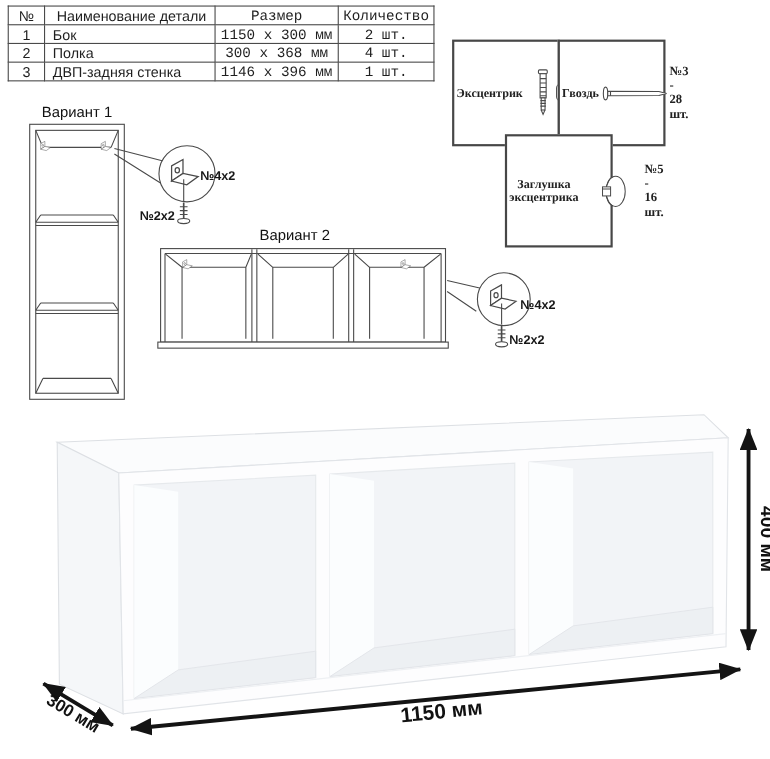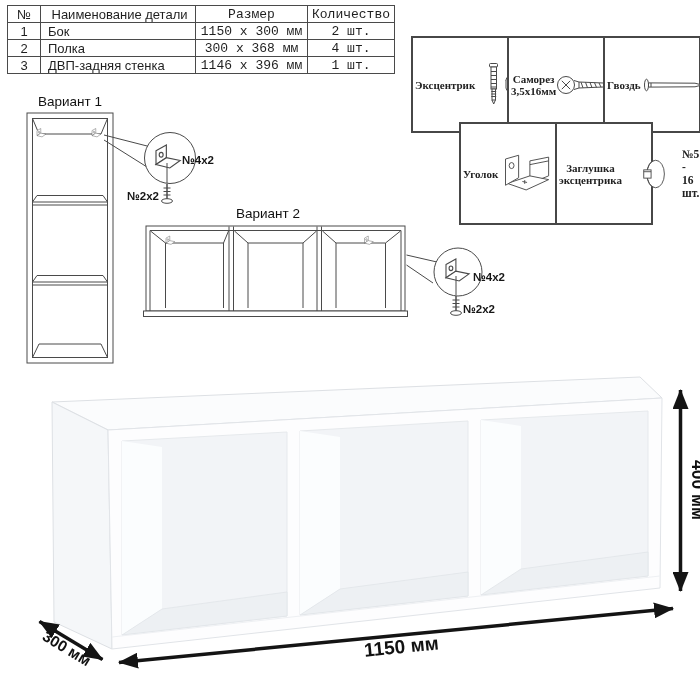--- a/index.html
+++ b/index.html
@@ -77,61 +77,33 @@
         <path class="line" d="M16.3,29.5 H21.2 M16.3,32 H21.2 M16.3,34.5 H21.2 M17,38 L18.7,42 L20.4,38"></path>
         <ellipse cx="44" cy="18" rx="13" ry="6.5" class="fillw"></ellipse>
         <ellipse cx="44" cy="18" rx="8.5" ry="4" class="line"></ellipse>
         <path class="line" d="M44,14 V22 M35.8,18 H52.2"></path>
         <path class="fillw" d="M31,18 V26 A13,6.5 0 0 0 57,26 V18"></path>
       </svg>
     </div>
     <div class="hw-count">№1 - 16 комп.</div>
   </div>
   <div class="hw-cell">
-    <div class="hw-title"><span>Саморез</span><br>
-      <span>3,5х16мм</span></div>
-    <div class="hw-ico">
-      <svg style="position:static" width="64" height="32" viewBox="0 0 64 32">
-        <circle cx="10" cy="16" r="8.5" class="fillw"></circle>
-        <path class="line" d="M5.8,11.8 L14.2,20.2 M14.2,11.8 L5.8,20.2"></path>
-        <path class="line" d="M18,11.5 L23,13 M18,20.5 L23,19"></path>
-        <path class="fillw" d="M23,13 L52,14.2 L59,16 L52,17.8 L23,19 Z"></path>
-        <path class="line" d="M25,13.2 L27,18.8 M29.5,13.3 L31.5,18.7 M34,13.5 L36,18.6 M38.5,13.7 L40.5,18.4 M43,13.9 L45,18.2 M47.5,14 L49.5,18.1"></path>
-      </svg>
-    </div>
-    <div class="hw-count">№2 - 2 шт.</div>
-  </div>
-  <div class="hw-cell">
     <div class="hw-title"><span>Гвоздь</span></div>
     <div class="hw-ico">
       <svg style="position:static" width="64" height="20" viewBox="0 0 64 20">
         <ellipse cx="5.5" cy="10" rx="2" ry="5.8" class="fillw"></ellipse>
         <path class="fillw" d="M7.5,7.9 L54,8.2 L61,10 L54,11.8 L7.5,12.1 Z"></path>
         <path class="line" d="M10,8 V12"></path>
       </svg>
     </div>
     <div class="hw-count">№3 - 28 шт.</div>
   </div>
 </div>
 
 <div class="hw-row" style="left:459px;top:122px;">
-  <div class="hw-cell" style="height:94px">
-    <div class="hw-title"><span>Уголок</span></div>
-    <div class="hw-ico">
-      <svg style="position:static" width="60" height="46" viewBox="0 0 64 48">
-        <path class="fillw" d="M34,10 L54,6 L54,26 L34,34 Z"></path>
-        <path class="line" d="M34,14 L54,10"></path>
-        <path class="fillw" d="M10,34 L34,26 L54,30 L30,41 Z"></path>
-        <path class="fillw" d="M8,8 L22,4 L22,28 L8,36 Z"></path>
-        <ellipse cx="14.5" cy="15" rx="2.6" ry="3.2" class="line"></ellipse>
-        <path class="line" d="M26,32 l5,1 M28.5,30.5 l0,4"></path>
-      </svg>
-    </div>
-    <div class="hw-count">№4 - 2 шт.</div>
-  </div>
   <div class="hw-cell" style="height:94px">
     <div class="hw-title"><span>Заглушка</span><br>
       <span>эксцентрика</span></div>
     <div class="hw-ico">
       <svg style="position:static" width="60" height="44" viewBox="0 0 64 48">
         <ellipse cx="36" cy="24" rx="9.5" ry="15" class="fillw"></ellipse>
         <path class="line" d="M33.5,9.6 A8.5,14.6 0 0 0 33.5,38.4"></path>
         <rect x="23" y="19.5" width="8" height="9" class="fillw"></rect>
         <path class="line" d="M23,21.5 L31,21.5"></path>
       </svg>

